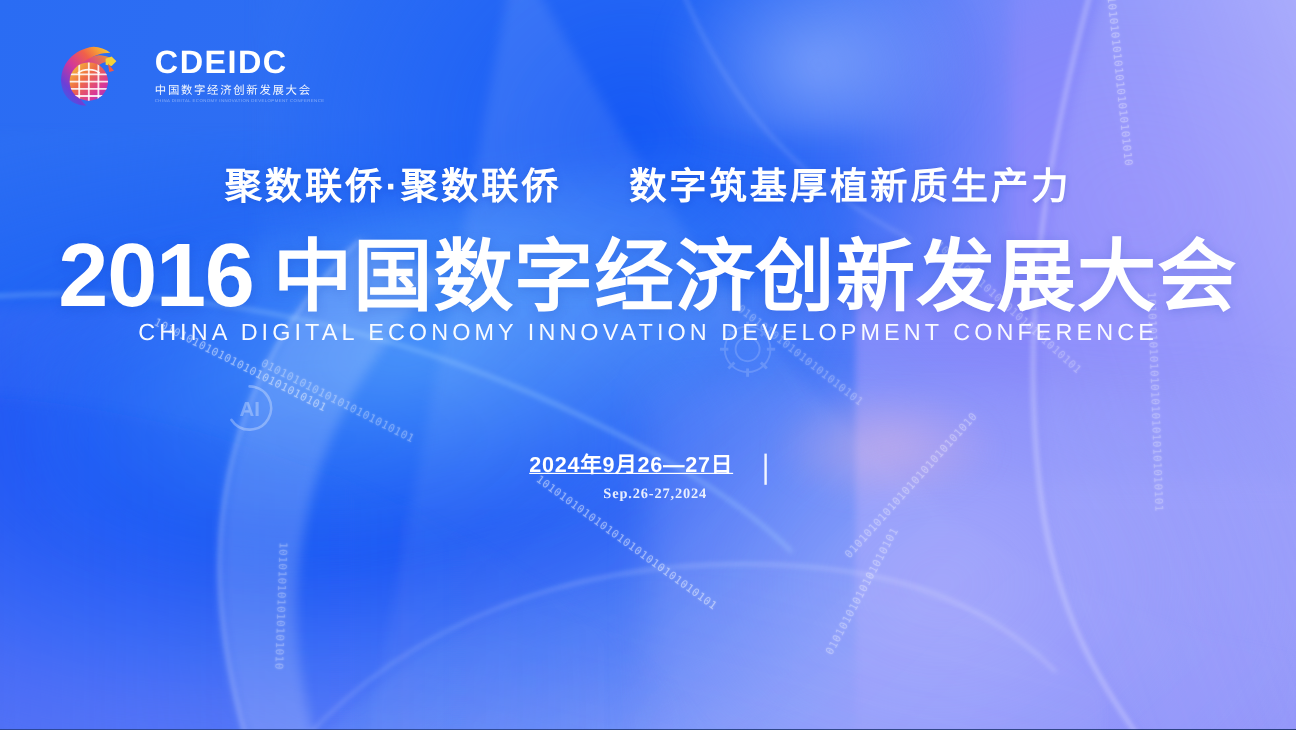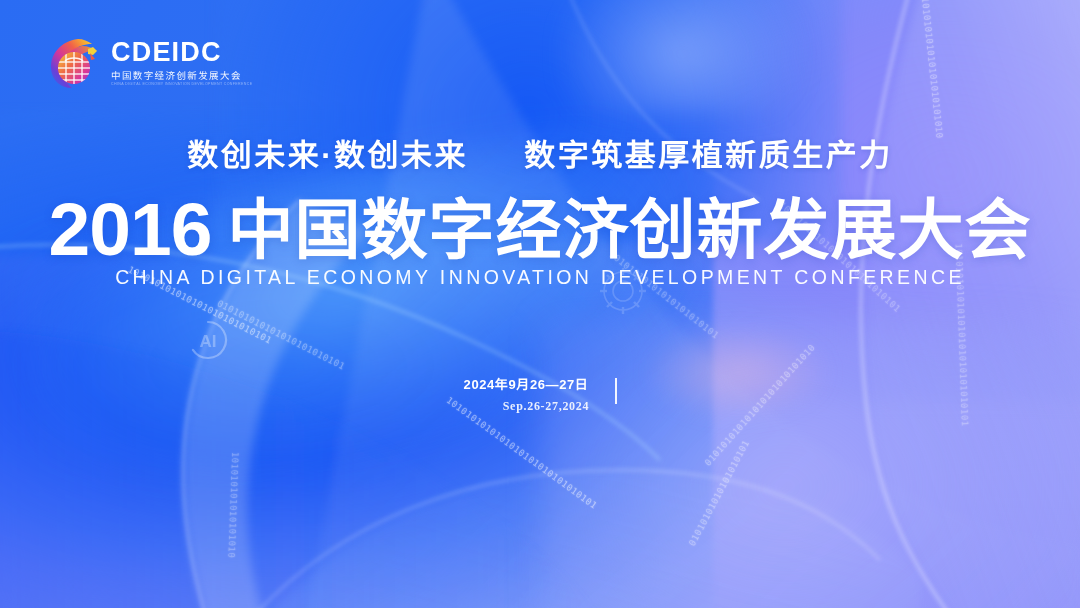--- a/index.html
+++ b/index.html
@@ -194,21 +194,21 @@
     opacity: 0.16;
   }
 
   
   .logo-block {
     position: absolute;
     left: 48px;
     top: 33px;
     display: flex;
     align-items: center;
-    gap: 5px;
+    gap: 23px;
   }
   .logo-emblem {
     width: 58px;
     height: 58px;
     flex: 0 0 58px;
   }
   .logo-text {
     display: flex;
     flex-direction: column;
     justify-content: center;
@@ -315,25 +315,26 @@
     justify-content: center;
     gap: 26px;
   }
   .meta-col {
     display: flex;
     flex-direction: column;
     align-items: center;
   }
   .meta-primary {
     color: #ffffff;
-    font-size: 13px;
+    font-size: 18px;
     font-weight: bold;
     letter-spacing: 0.6px;
     line-height: 1;
     white-space: nowrap;
+    text-decoration: underline;
   }
   .meta-secondary {
     color: rgba(255,255,255,0.88);
     font-size: 12px;
     font-weight: bold;
     letter-spacing: 0.7px;
     line-height: 1;
     margin-top: 9px;
     white-space: nowrap;
     font-family: Liberation Serif, serif;
@@ -503,21 +504,21 @@
     <div class="logo-text">
       <div class="logo-acronym">CDEIDC</div>
       <div class="logo-cn">中国数字经济创新发展大会</div>
       <div class="logo-en">CHINA DIGITAL ECONOMY INNOVATION DEVELOPMENT CONFERENCE</div>
     </div>
   </div>
 
   <div class="content">
 
     <div class="tagline">
-      <span>数创未来·数创未来</span>
+      <span>聚数联侨·聚数联侨</span>
       <span class="gap"></span>
       <span>数字筑基厚植新质生产力</span>
     </div>
 
     <div class="title-row">
       <span class="title-year">2016</span>
       <span class="title-cn">中国数字经济创新发展大会</span>
     </div>
 
     <div class="subtitle-en">CHINA DIGITAL ECONOMY INNOVATION DEVELOPMENT CONFERENCE</div>

